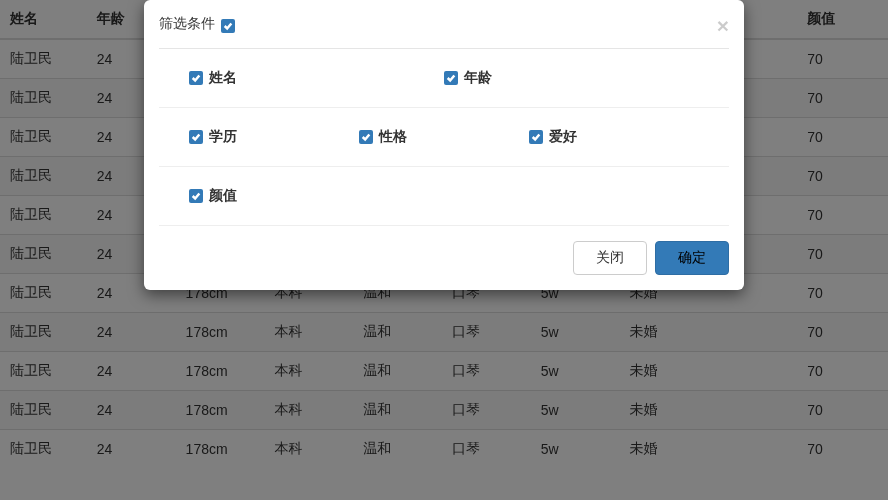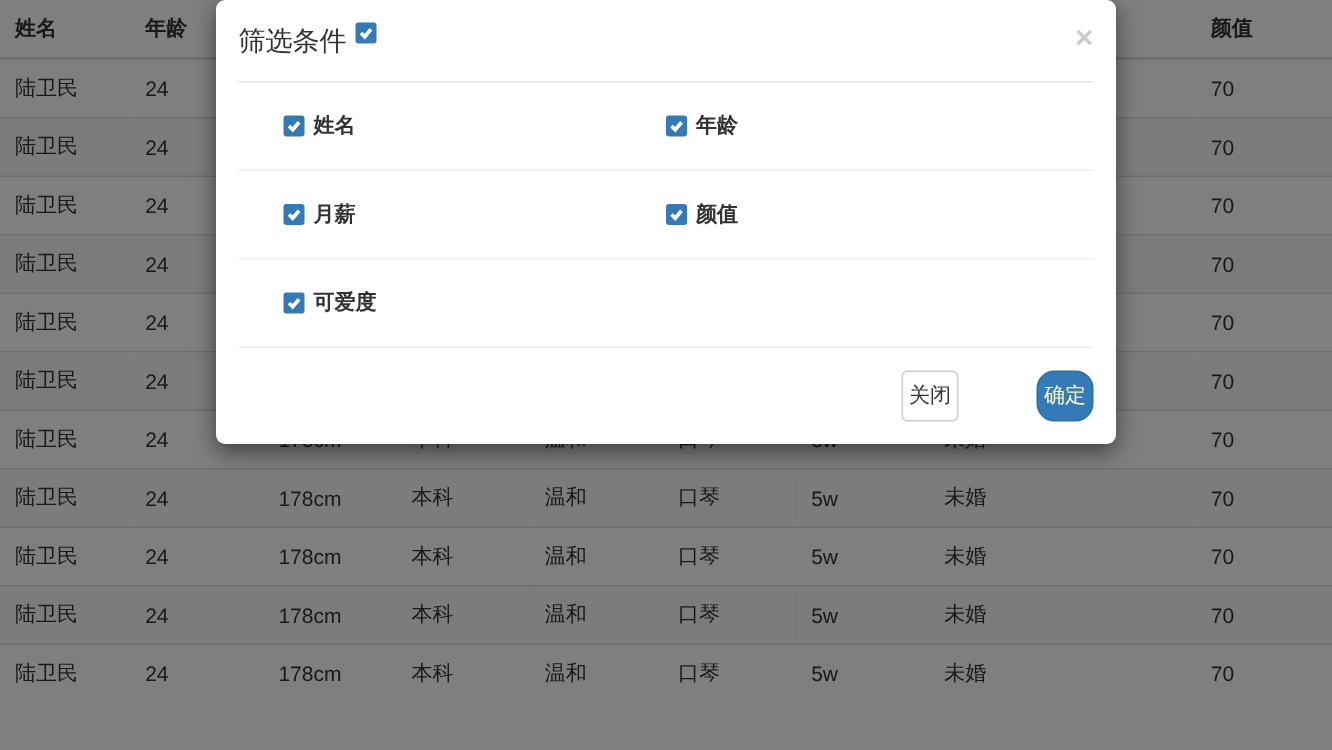--- a/index.html
+++ b/index.html
@@ -64,25 +64,25 @@
       border-radius: 6px;
       box-shadow: 0 5px 15px rgba(0,0,0,0.5);
       z-index: 20;
     }
     .modal-header {
       padding: 15px;
       position: relative;
       min-height: 16px;
     }
     .modal-title {
-      font-size: 18px;
+      font-size: 14px;
       font-weight: 500;
       color: #333;
       display: inline-flex;
-      align-items: flex-start;
+      align-items: flex-end;
       gap: 6px;
     }
     .modal-close {
       position: absolute;
       right: 15px;
       top: 15px;
       font-size: 21px;
       font-weight: 700;
       line-height: 1;
       color: #000;
@@ -113,41 +113,39 @@
     }
     .modal-footer {
       padding: 15px;
       text-align: right;
       display: flex;
       justify-content: flex-end;
       gap: 8px;
     }
     .btn {
       display: inline-block;
-      padding: 6px 4px;
+      padding: 6px 22px;
       font-size: 14px;
       font-weight: 400;
       line-height: 1.42857;
       text-align: center;
       border: 1px solid transparent;
       border-radius: 4px;
       cursor: pointer;
       background: #fff;
-      margin-left: 44px;
     }
     .btn-default {
       color: #333;
       background: #fff;
       border-color: #ccc;
     }
     .btn-primary {
-      color: #fef9c3;
+      color: #000000;
       background: #337ab7;
       border-color: #2e6da4;
-      border-radius: 12px;
     }
     
     .checkbox-icon {
       display: inline-flex;
       width: 14px;
       height: 14px;
       background: #337ab7;
       border-radius: 2px;
       align-items: center;
       justify-content: center;
@@ -353,42 +351,48 @@
             <span class="filter-label">年龄</span>
           </div>
         </div>
         <div class="filter-row">
           <div class="filter-item">
             <span class="checkbox-icon">
               <svg viewBox="0 0 12 12">
                 <polyline points="2,6 5,9 10,3"></polyline>
               </svg>
             </span>
-            <span class="filter-label">月薪</span>
-          </div>
-          <div class="filter-item">
-            <span class="checkbox-icon">
-              <svg viewBox="0 0 12 12">
-                <polyline points="2,6 5,9 10,3"></polyline>
-              </svg>
-            </span>
-            <span class="filter-label">颜值</span>
+            <span class="filter-label">学历</span>
+          </div>
+          <div class="filter-item">
+            <span class="checkbox-icon">
+              <svg viewBox="0 0 12 12">
+                <polyline points="2,6 5,9 10,3"></polyline>
+              </svg>
+            </span>
+            <span class="filter-label">性格</span>
+          </div>
+          <div class="filter-item">
+            <span class="checkbox-icon">
+              <svg viewBox="0 0 12 12">
+                <polyline points="2,6 5,9 10,3"></polyline>
+              </svg>
+            </span>
+            <span class="filter-label">爱好</span>
           </div>
         </div>
         <div class="filter-row">
           <div class="filter-item">
             <span class="checkbox-icon">
               <svg viewBox="0 0 12 12">
                 <polyline points="2,6 5,9 10,3"></polyline>
               </svg>
             </span>
-            <span class="filter-label">可爱度</span>
-          </div>
-          <div class="filter-item"></div>
-          <div class="filter-item"></div>
+            <span class="filter-label">颜值</span>
+          </div>
         </div>
       </div>
   </div>
   <div class="modal-footer">
     <button class="btn btn-default">关闭</button>
     <button class="btn btn-primary">确定</button>
   </div>
 </div>
 
 </body></html>

